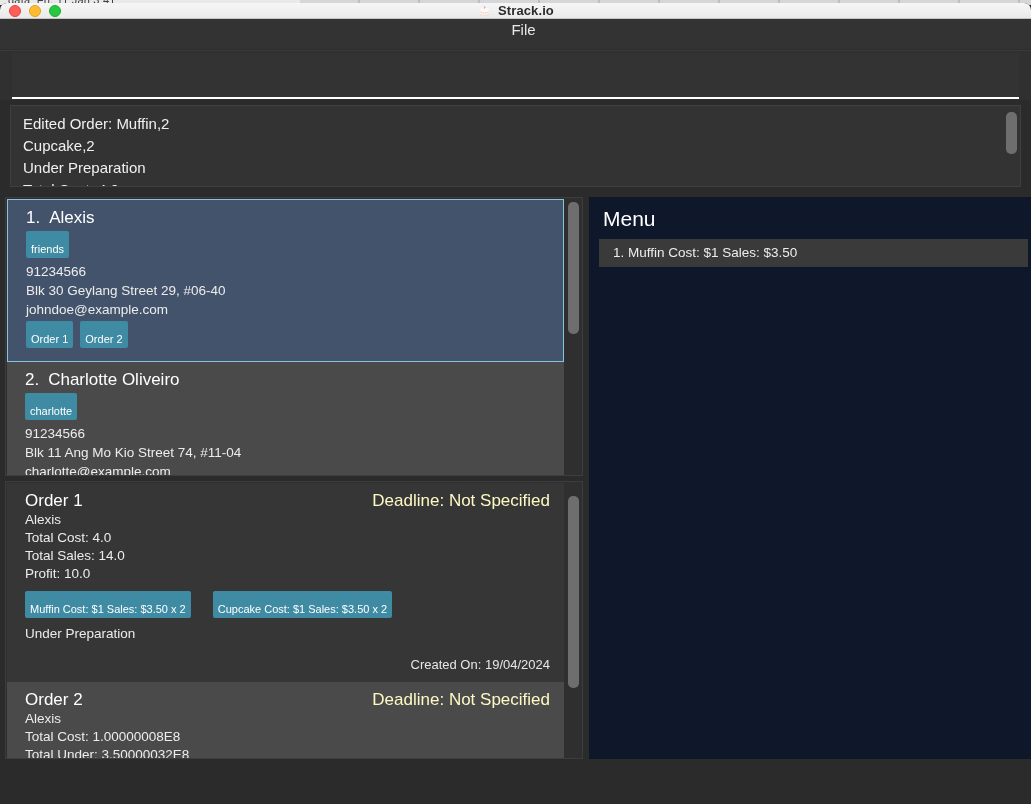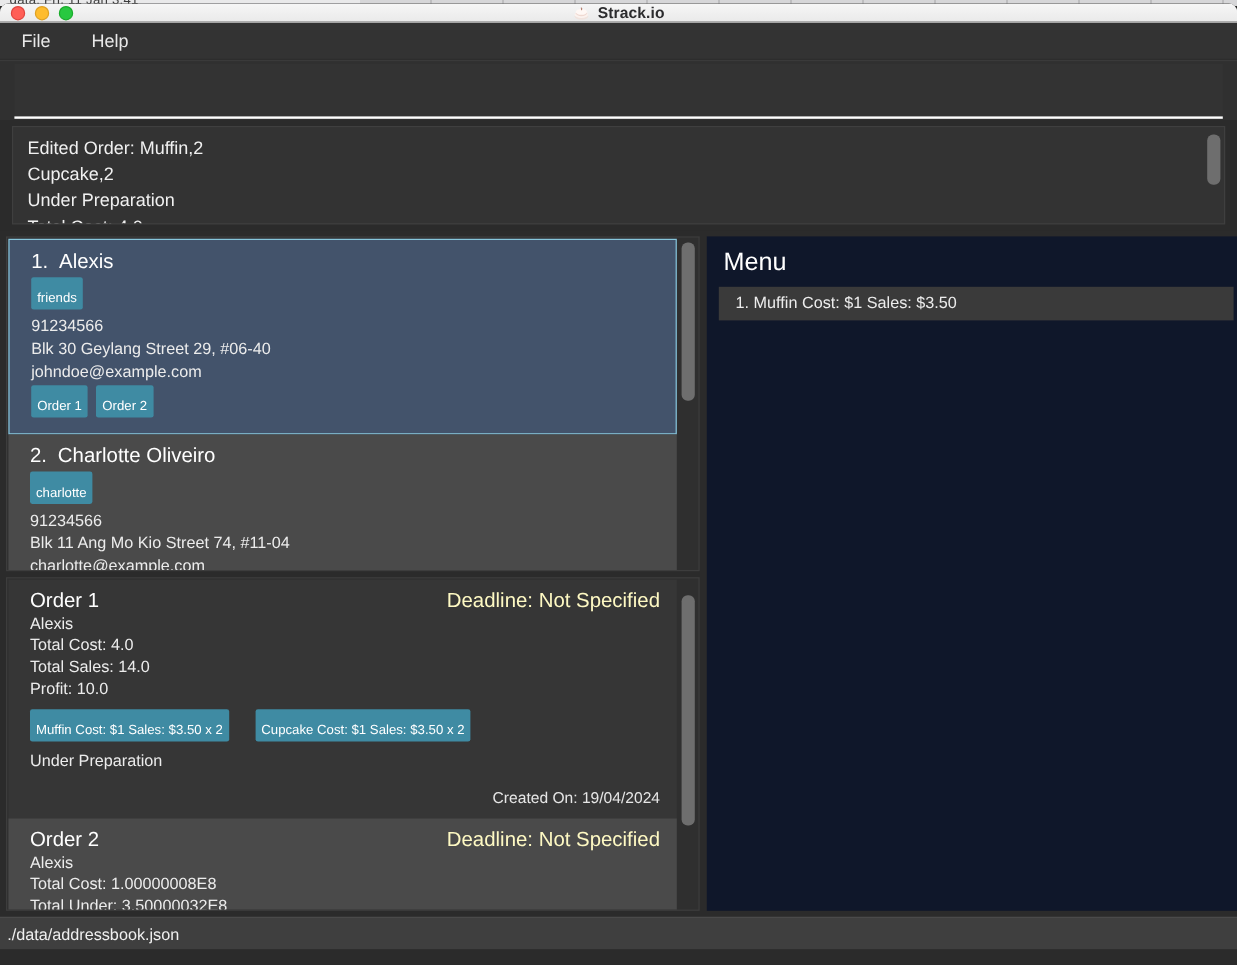--- a/index.html
+++ b/index.html
@@ -61,20 +61,21 @@
   }
   .cake-icon { width: 15px; height: 15px; display: block; }
 
   
   .menubar {
     height: 31px;
     background: #333333;
     display: flex; align-items: center;
     padding-left: 16px; gap: 30px;
     border-bottom: 1px solid #2d2d2d;
+    flex-direction: column;
   }
   .menu-item {
     font-size: 15px; color: #e8e8e8; cursor: default;
     padding: 2px 2px;
   }
 
   
   .commandbox-wrap {
     height: 50px;
     background: #303030;
@@ -365,17 +366,14 @@
 
     </div>
 
     <div class="right-col">
       <div class="menu-title">Menu</div>
       <div class="menu-row">1. Muffin  Cost: $1  Sales: $3.50</div>
     </div>
 
   </div>
 
-  <div class="statusbar">
-    <span>./data/addressbook.json</span>
-  </div>
 
 </div>
 
 </body></html>

